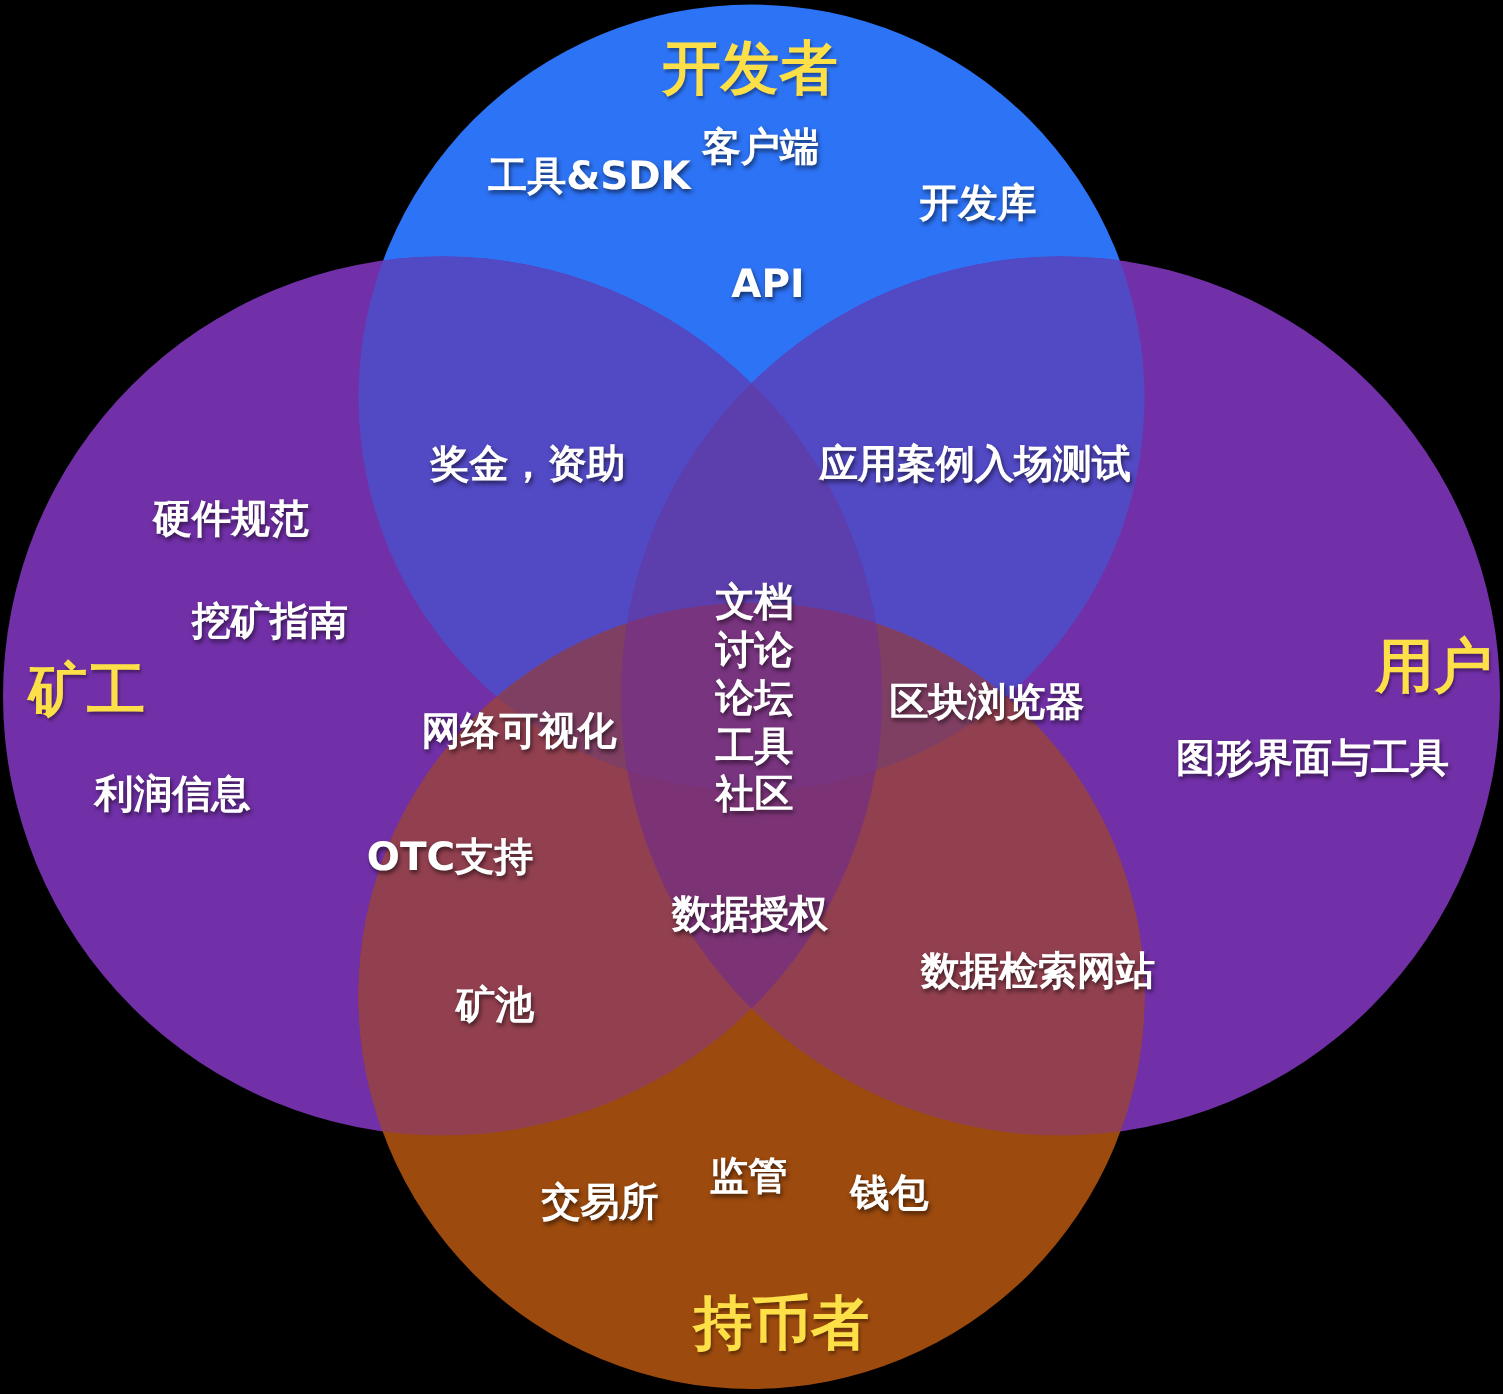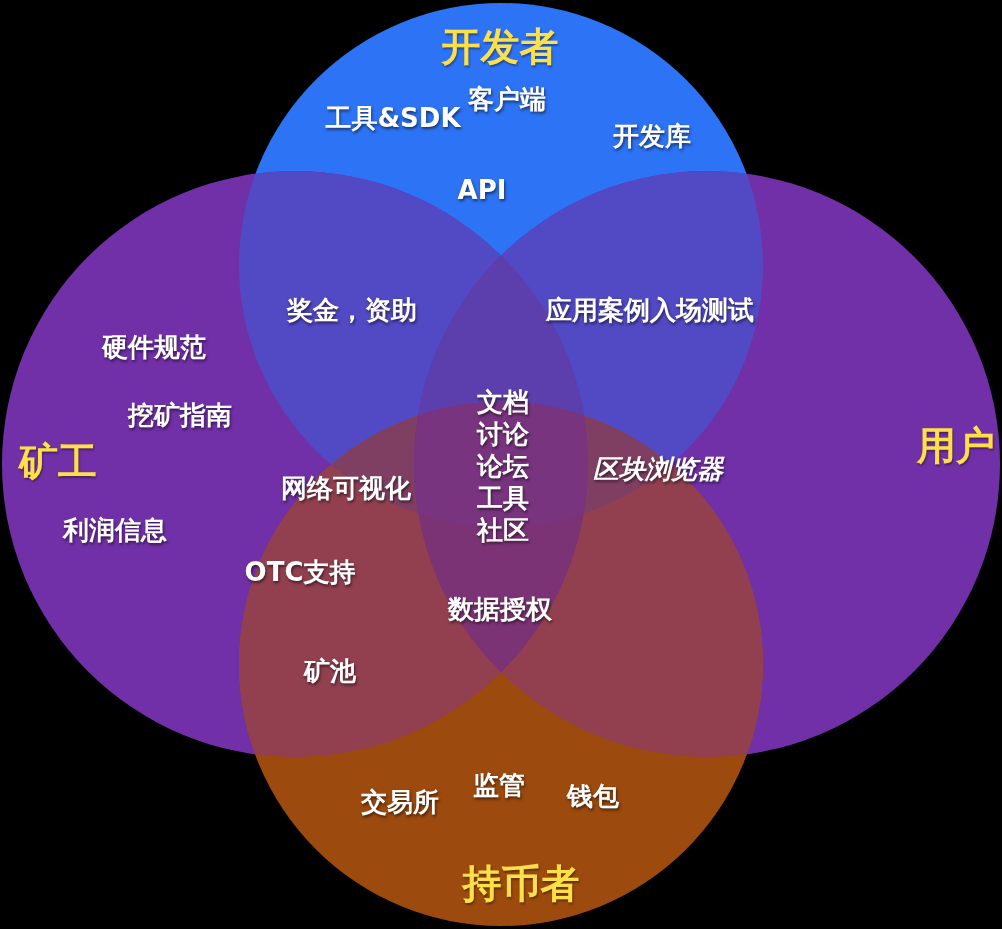--- a/index.html
+++ b/index.html
@@ -93,44 +93,46 @@
   </svg>
 
   <div class="lbl title" style="left:500px;top:47px;">开发者</div>
   <div class="lbl title" style="left:58px;top:462px;">矿工</div>
   <div class="lbl title" style="left:940px;top:446px;margin-left:16px;">用户</div>
   <div class="lbl" style="left:393px;top:118px;">工具&amp;SDK</div>
 
   <div class="lbl title" style="left:521px;top:884px;">持币者</div>
   <div class="lbl" style="left:507px;top:99px;">客户端</div>
   <div class="lbl" style="left:652px;top:136px;">开发库</div>
-  <div class="lbl" style="left:482px;top:190px;">API</div>
+  <div class="lbl" style="left:512px;top:190px;">API</div>
 
   <div class="lbl" style="left:352px;top:310px;">奖金，资助</div>
 
   <div class="lbl" style="left:650px;top:310px;">应用案例入场测试</div>
 
   <div class="lbl" style="left:154px;top:347px;">硬件规范</div>
   <div class="lbl" style="left:180px;top:415px;">挖矿指南</div>
   <div class="lbl" style="left:115px;top:530px;">利润信息</div>
 
   <div class="lbl" style="left:346px;top:464px;margin-top:24px;">网络可视化</div>
   <div class="lbl center-stack" style="left:503px;top:466px;">
     <div>文档</div>
     <div>讨论</div>
     <div>论坛</div>
     <div>工具</div>
     <div>社区</div>
   </div>
-  <div class="lbl" style="left:658px;top:469px;font-style:italic;">区块浏览器</div>
+  <div class="lbl" style="left:658px;top:469px;">区块浏览器</div>
 
+  <div class="lbl" style="left:875px;top:506px;">图形界面与工具</div>
 
   <div class="lbl" style="left:300px;top:572px;text-align:center;">OTC支持</div>
   <div class="lbl" style="left:330px;top:671px;text-align:center;">矿池</div>
 
   <div class="lbl" style="left:500px;top:611px;font-family:Liberation Mono, monospace;">数据授权</div>
 
+  <div class="lbl" style="left:692px;top:648px;">数据检索网站</div>
 
   <div class="lbl" style="left:499px;top:785px;">监管</div>
   <div class="lbl" style="left:400px;top:802px;">交易所</div>
   <div class="lbl" style="left:593px;top:796px;">钱包</div>
 
 </div>
 
 </body></html>

